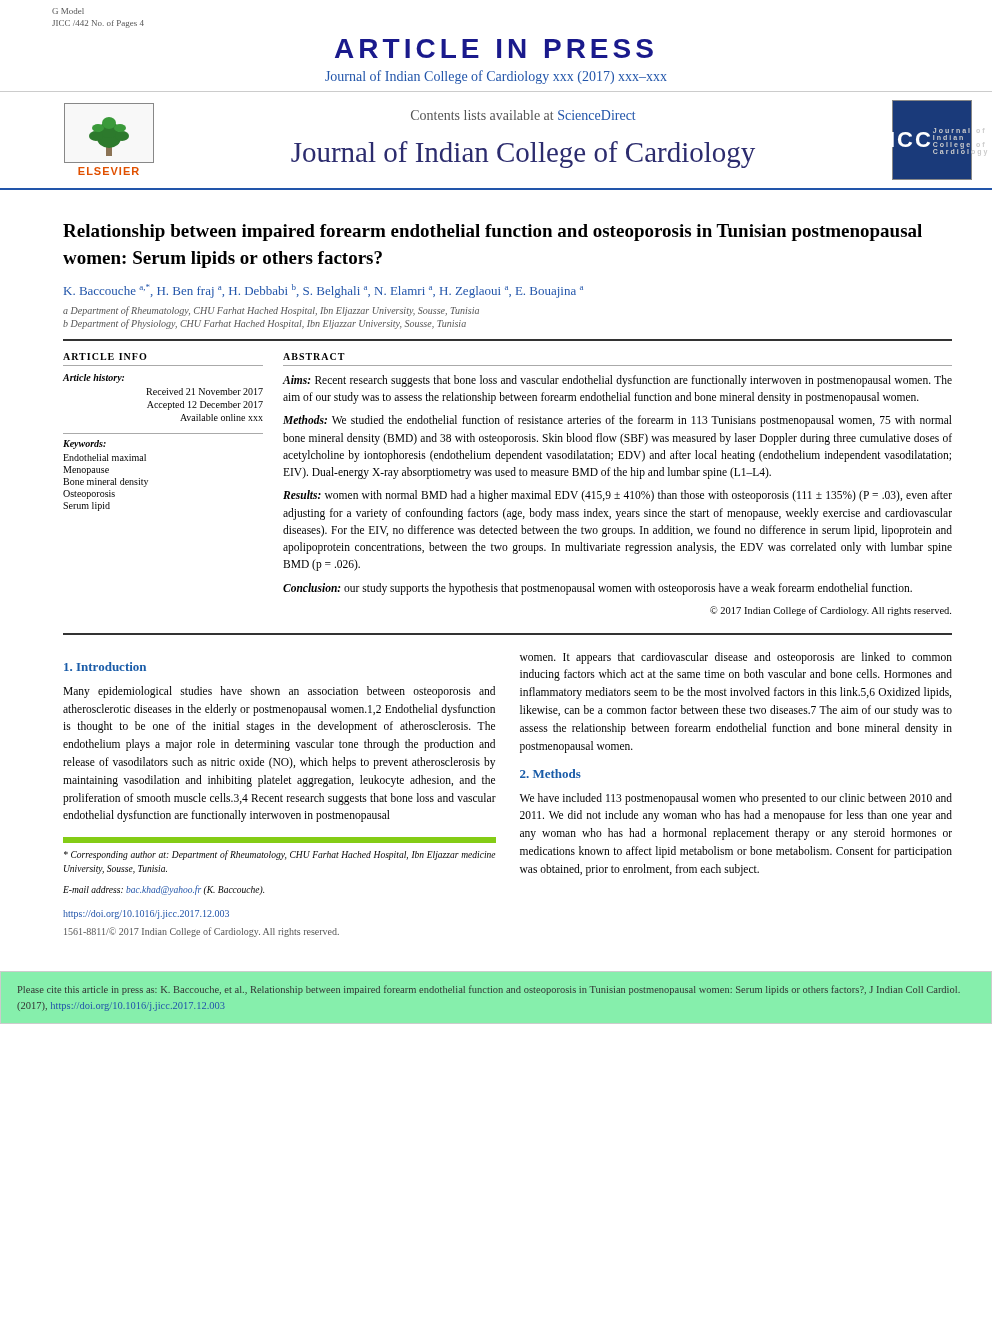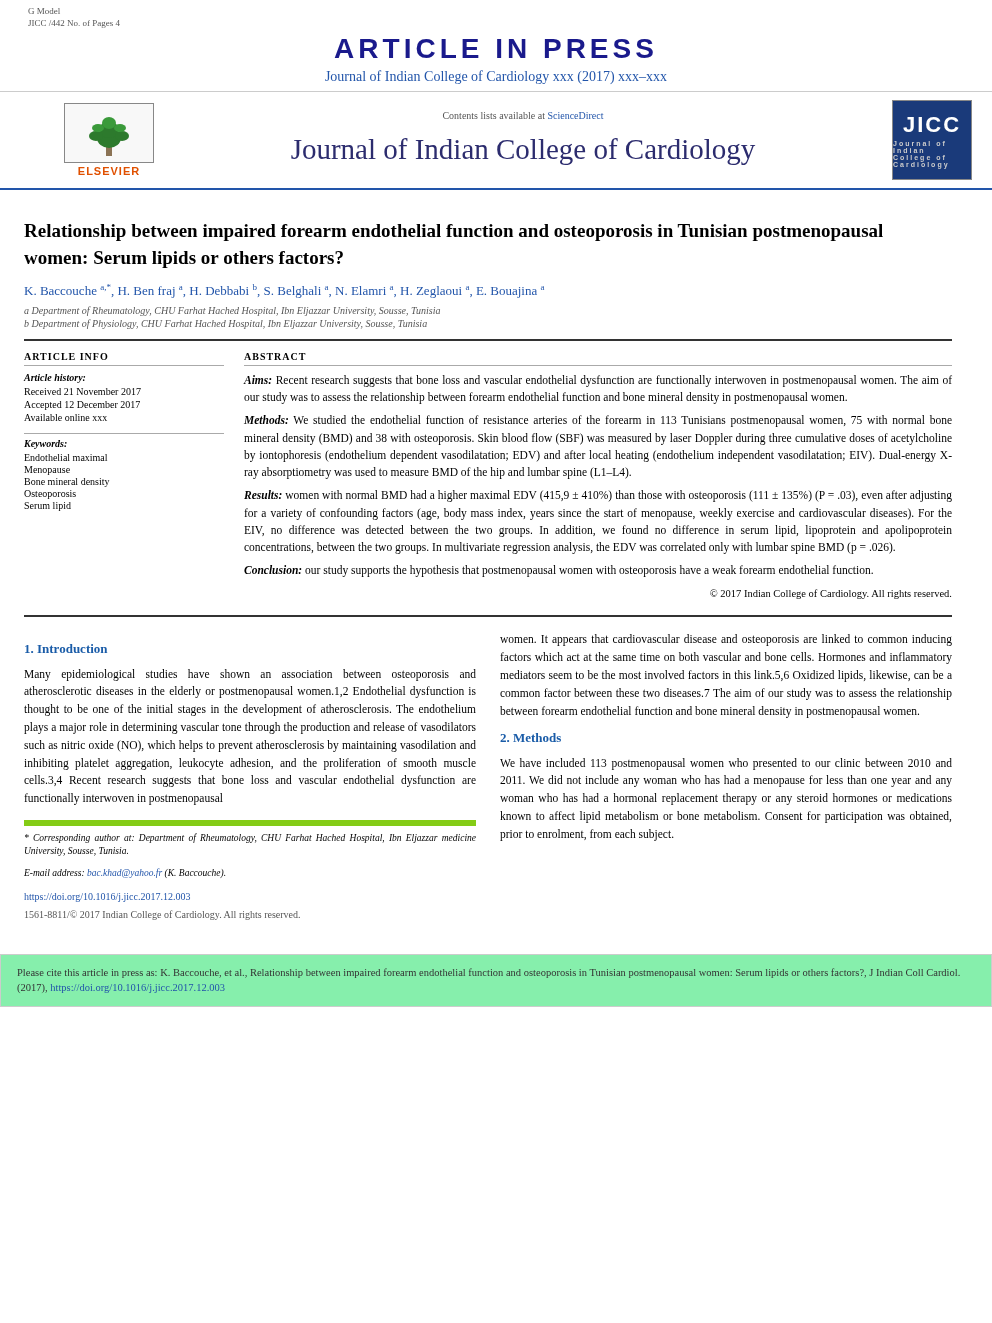--- a/index.html
+++ b/index.html
@@ -16,21 +16,21 @@
     .article-in-press-banner {
       background: #fff;
       text-align: center;
       padding: 6px 0 2px 0;
       border-bottom: 1px solid #ccc;
     }
     .article-in-press-banner .g-model {
       font-size: 9px;
       color: #555;
       text-align: left;
-      padding-left: 28px;
+      padding-left: 52px;
       line-height: 1.3;
     }
     .article-in-press-banner .title-bar {
       font-size: 28px;
       font-weight: bold;
       letter-spacing: 4px;
       color: #1a1a8c;
       font-family: Arial, sans-serif;
       text-transform: uppercase;
       padding: 4px 0;
@@ -74,21 +74,21 @@
       font-weight: bold;
       margin-top: 2px;
       letter-spacing: 1px;
     }
     .journal-header .center-info {
       text-align: center;
       flex: 1;
       padding: 0 20px;
     }
     .journal-header .contents-line {
-      font-size: 10px;
+      font-size: 14px;
       color: #555;
       margin-bottom: 12px;
     }
     .journal-header .contents-line a {
       color: #2255aa;
       text-decoration: none;
     }
     .journal-header .journal-title {
       font-size: 29px;
       color: #2c2c6e;
@@ -102,39 +102,39 @@
     }
     .journal-header .homepage-line a {
       color: #2255aa;
       text-decoration: none;
     }
     .journal-header .jicc-logo {
       width: 80px;
       height: 80px;
       border: 1px solid #888;
       display: flex;
-      flex-direction: column;
+      flex-direction: row;
       align-items: center;
       justify-content: center;
       background: #1a3a7a;
       color: #fff;
       font-size: 22px;
       font-weight: bold;
       font-family: Arial, sans-serif;
       letter-spacing: 2px;
     }
     .jicc-logo-sub {
       font-size: 7px;
       color: #ccc;
       margin-top: 2px;
     }
 
     
     .article-body {
-      padding: 10px 40px 20px 24px;
+      padding: 10px 40px 20px 63px;
     }
 
     
     .article-title {
       font-size: 19px;
       font-weight: bold;
       color: #000;
       margin: 18px 0 10px 0;
       line-height: 1.4;
     }
@@ -191,20 +191,21 @@
     .info-label {
       font-size: 10px;
       font-style: italic;
       font-weight: bold;
       margin-bottom: 3px;
     }
     .info-text {
       font-size: 10px;
       color: #000;
       margin-bottom: 2px;
+      text-align: right;
     }
     .keywords-section {
       margin-top: 10px;
     }
     .keywords-section .kw-divider {
       border-top: 1px solid #aaa;
       margin-bottom: 4px;
     }
     .kw-item {
       font-size: 10px;

